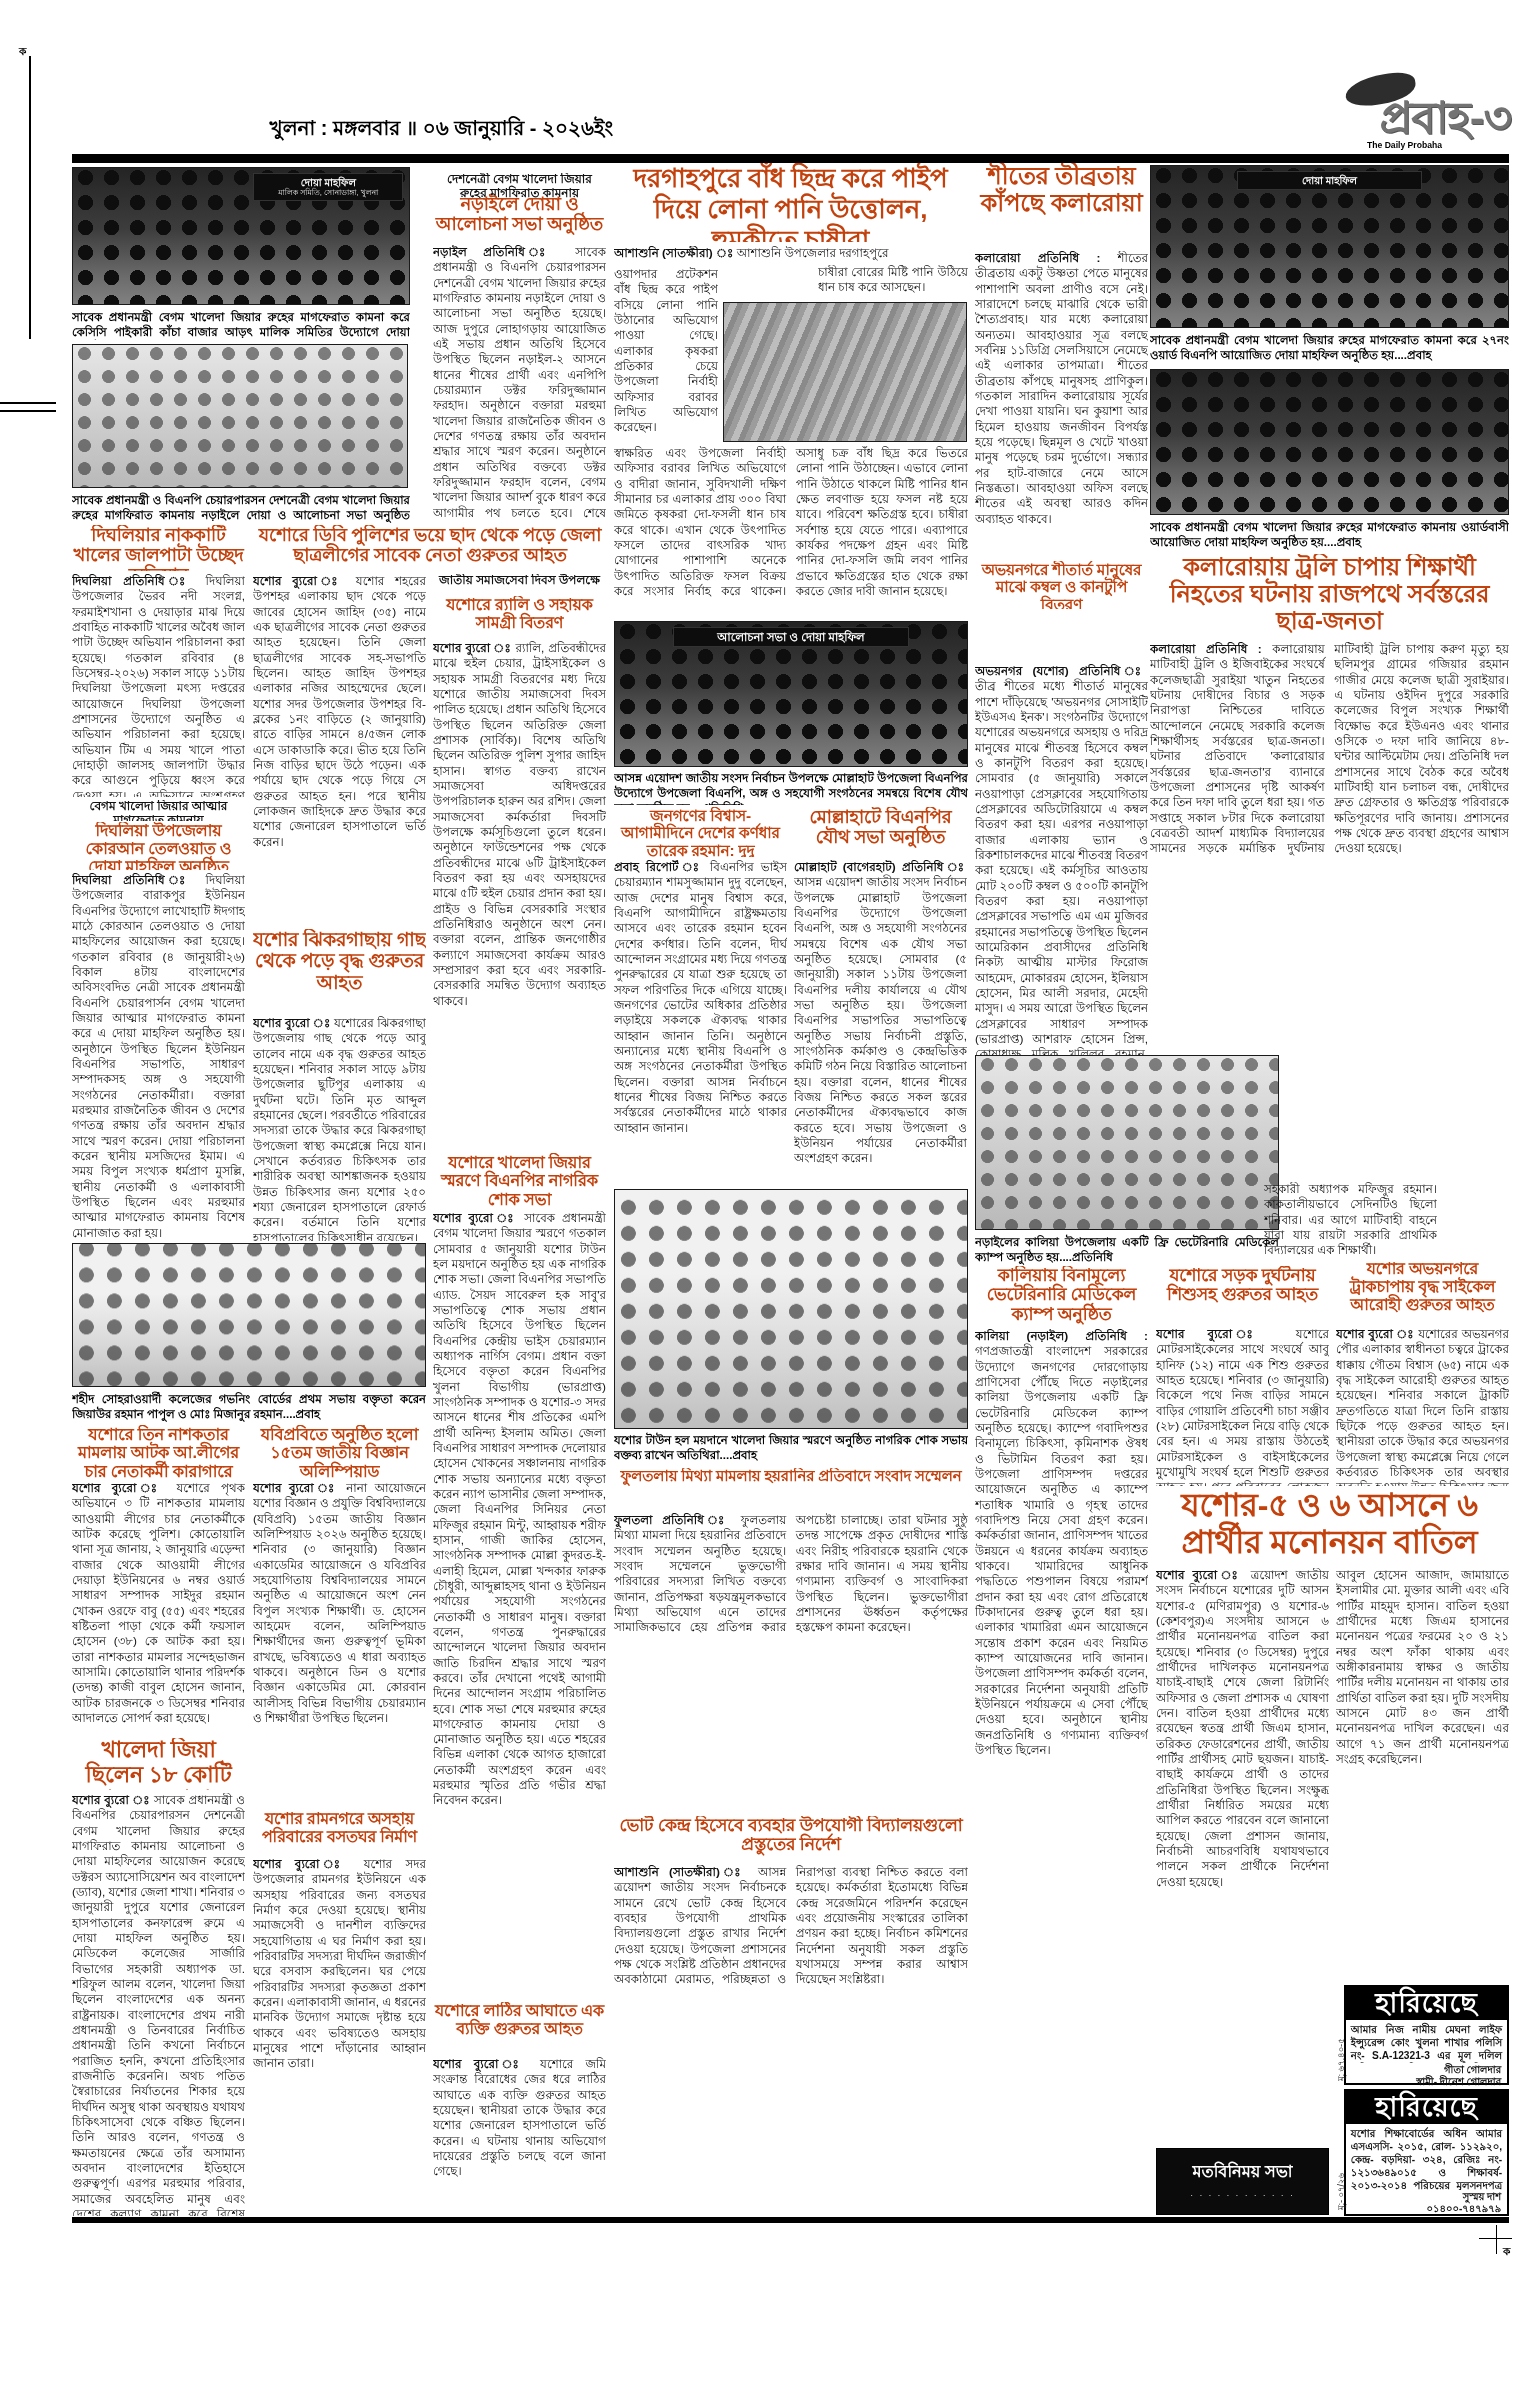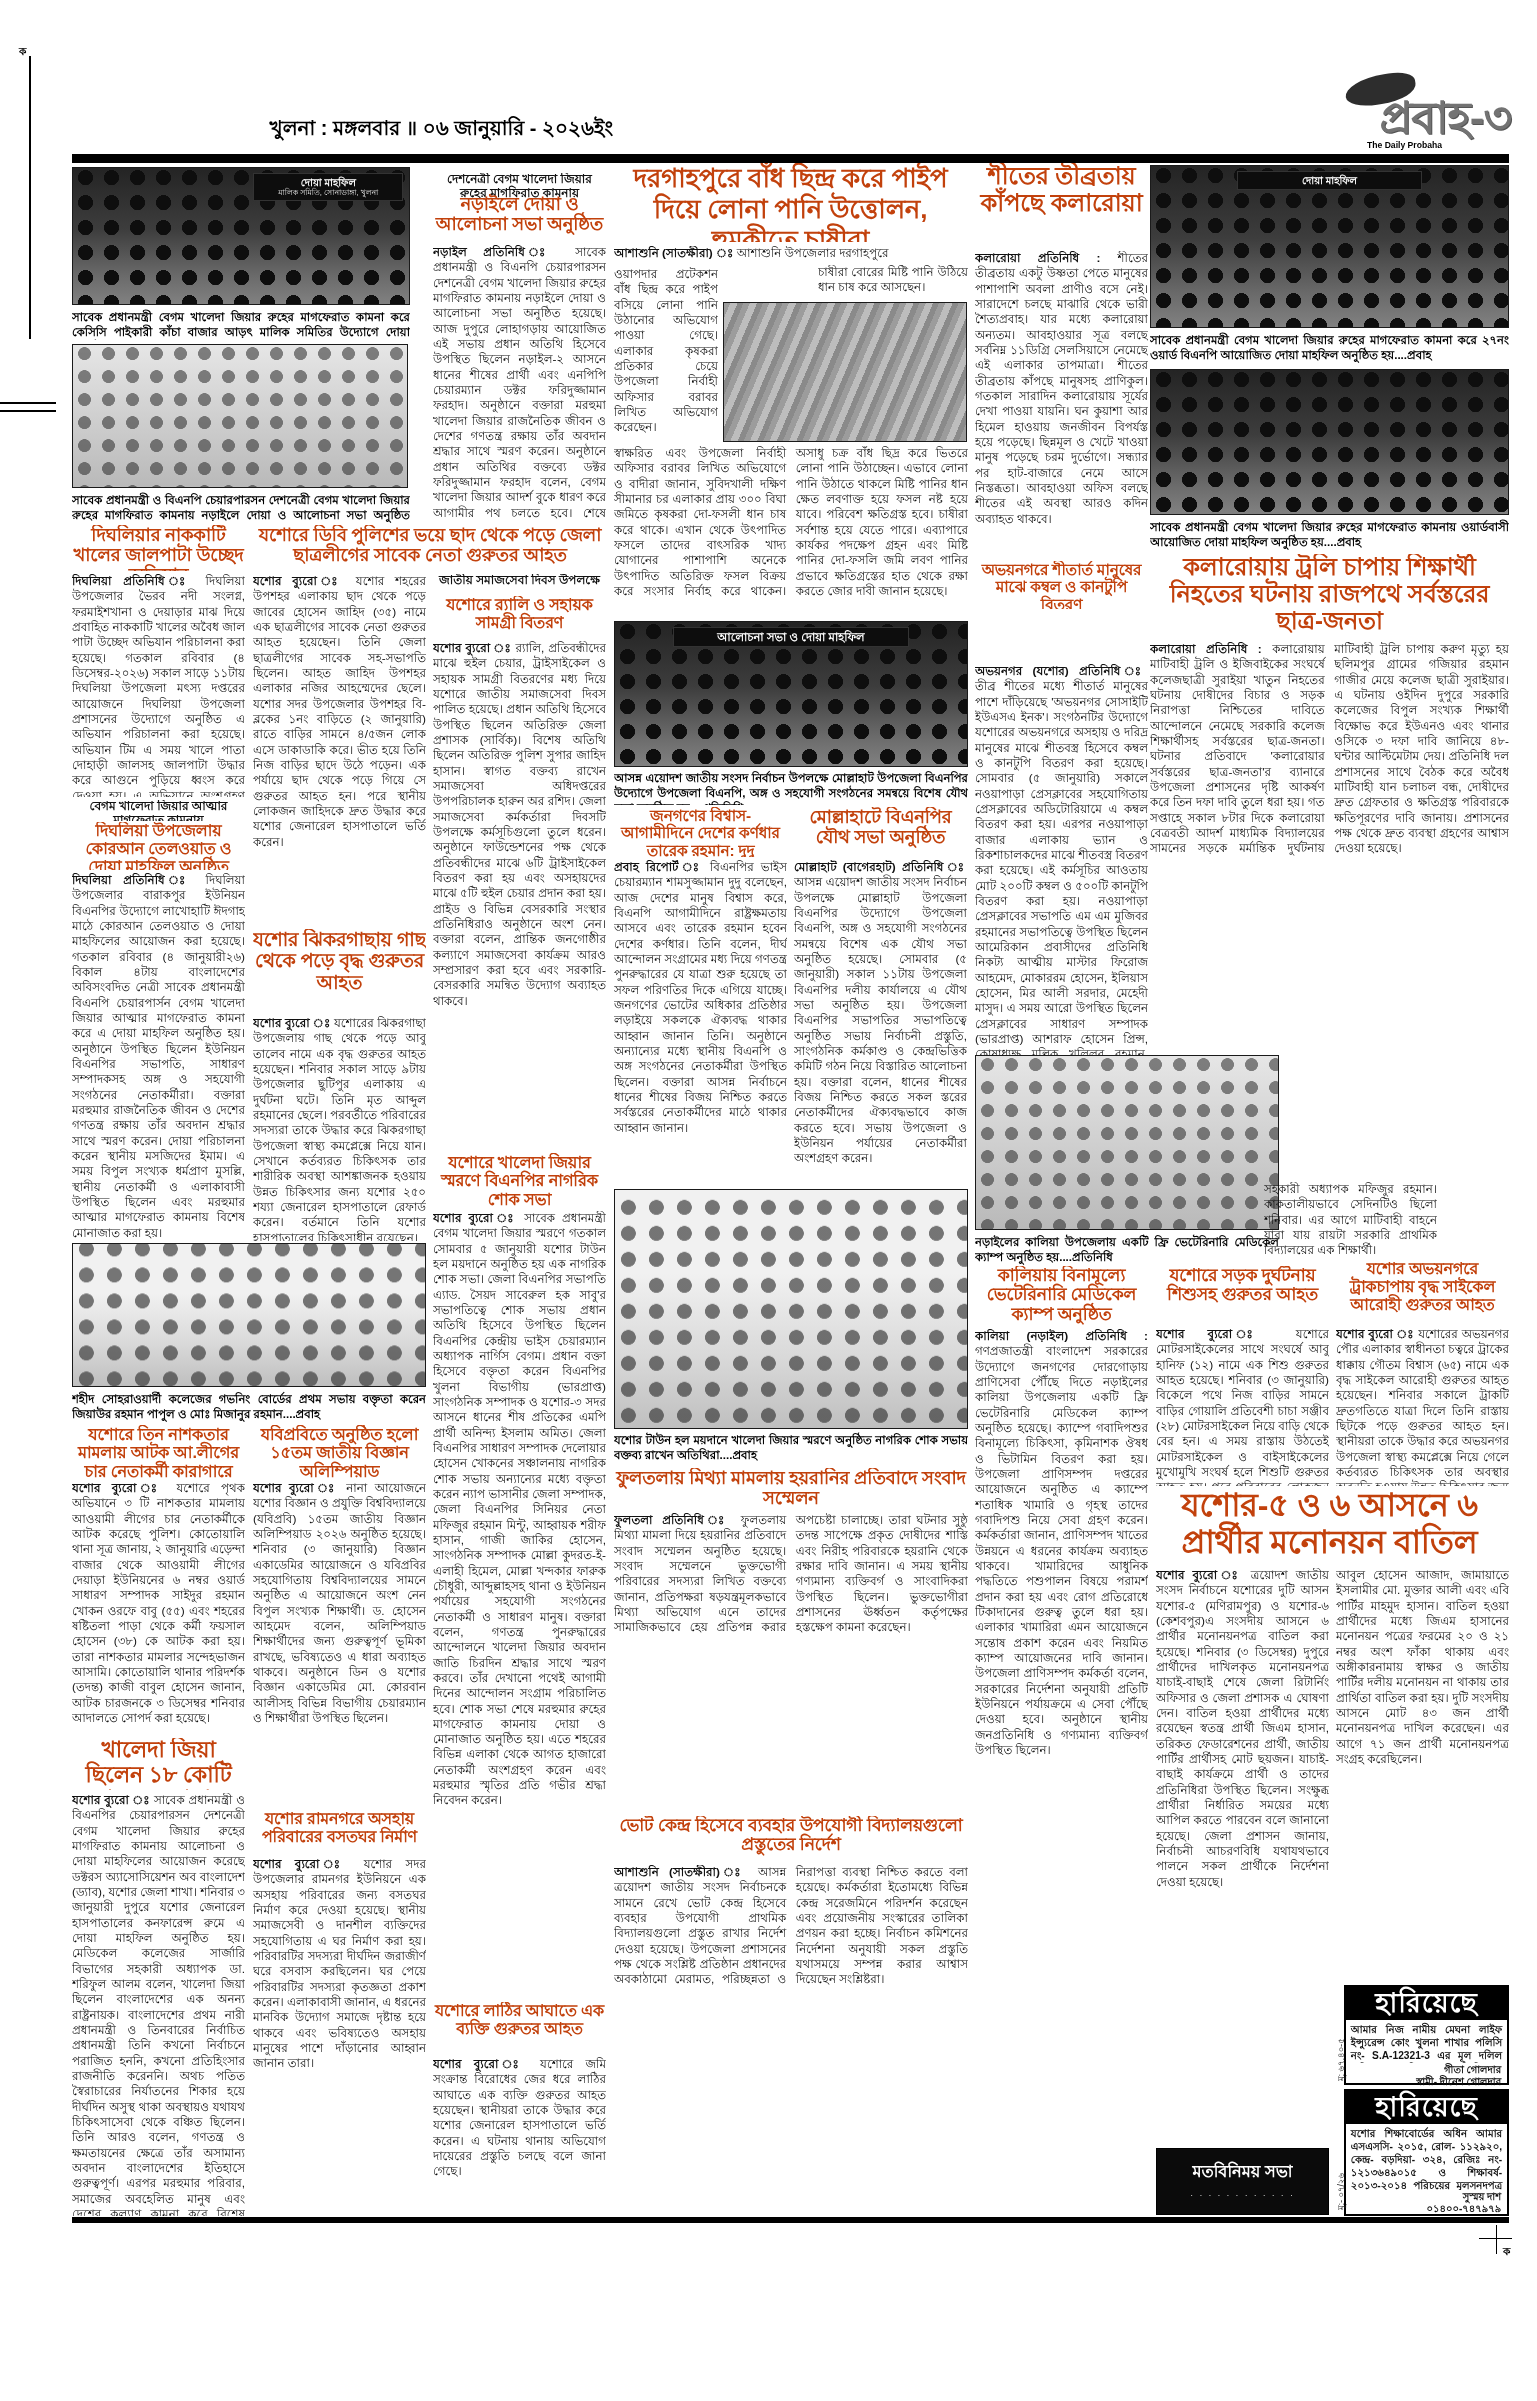--- a/index.html
+++ b/index.html
@@ -164,21 +164,21 @@
 </div>
 
 <div class="abs hl" style="left:794px;top:807px;width:173px;height:50px;font-size:18px;">মোল্লাহাটে বিএনপির যৌথ সভা অনুষ্ঠিত</div>
 <div class="abs body" style="left:794px;top:860px;width:173px;height:327px;">
   <b>মোল্লাহাট (বাগেরহাট) প্রতিনিধি ঃ</b> <span>আসন্ন এয়োদশ জাতীয় সংসদ নির্বাচন উপলক্ষে মোল্লাহাট উপজেলা বিএনপির উদ্যোগে উপজেলা বিএনপি, অঙ্গ ও সহযোগী সংগঠনের সমন্বয়ে বিশেষ এক যৌথ সভা অনুষ্ঠিত হয়েছে। সোমবার (৫ জানুয়ারী) সকাল ১১টায় উপজেলা বিএনপির দলীয় কার্যালয়ে এ যৌথ সভা অনুষ্ঠিত হয়। উপজেলা বিএনপির সভাপতির সভাপতিত্বে অনুষ্ঠিত সভায় নির্বাচনী প্রস্তুতি, সাংগঠনিক কর্মকাণ্ড ও কেন্দ্রভিত্তিক কমিটি গঠন নিয়ে বিস্তারিত আলোচনা হয়। বক্তারা বলেন, ধানের শীষের বিজয় নিশ্চিত করতে সকল স্তরের নেতাকর্মীদের ঐক্যবদ্ধভাবে কাজ করতে হবে। সভায় উপজেলা ও ইউনিয়ন পর্যায়ের নেতাকর্মীরা অংশগ্রহণ করেন।</span>
 </div>
 
 <div class="photo ph-white" style="left:614px;top:1189px;width:354px;height:240px;"></div>
 <div class="abs cap" style="left:614px;top:1432px;width:354px;height:33px;">যশোর টাউন হল ময়দানে খালেদা জিয়ার স্মরণে অনুষ্ঠিত নাগরিক শোক সভায় বক্তব্য রাখেন অতিথিরা....প্রবাহ</div>
 
-<div class="abs hl" style="left:614px;top:1468px;width:354px;height:42px;font-size:18px;">ফুলতলায় মিথ্যা মামলায় হয়রানির প্রতিবাদে সংবাদ সম্মেলন</div>
+<div class="abs hl" style="left:614px;top:1468px;width:354px;height:42px;font-size:15px;">ফুলতলায় মিথ্যা মামলায় হয়রানির প্রতিবাদে সংবাদ সম্মেলন</div>
 <div class="abs body cols2" style="left:614px;top:1513px;width:354px;height:300px;">
   <b>ফুলতলা প্রতিনিধি ঃ</b> <span>ফুলতলায় মিথ্যা মামলা দিয়ে হয়রানির প্রতিবাদে সংবাদ সম্মেলন অনুষ্ঠিত হয়েছে। সংবাদ সম্মেলনে ভুক্তভোগী পরিবারের সদস্যরা লিখিত বক্তব্যে জানান, প্রতিপক্ষরা ষড়যন্ত্রমূলকভাবে মিথ্যা অভিযোগ এনে তাদের সামাজিকভাবে হেয় প্রতিপন্ন করার অপচেষ্টা চালাচ্ছে। তারা ঘটনার সুষ্ঠু তদন্ত সাপেক্ষে প্রকৃত দোষীদের শাস্তি এবং নিরীহ পরিবারকে হয়রানি থেকে রক্ষার দাবি জানান। এ সময় স্থানীয় গণ্যমান্য ব্যক্তিবর্গ ও সাংবাদিকরা উপস্থিত ছিলেন। ভুক্তভোগীরা প্রশাসনের ঊর্ধ্বতন কর্তৃপক্ষের হস্তক্ষেপ কামনা করেছেন।</span>
 </div>
 
 <div class="abs hl" style="left:614px;top:1816px;width:354px;height:46px;font-size:17.3px;">ভোট কেন্দ্র হিসেবে ব্যবহার উপযোগী বিদ্যালয়গুলো প্রস্তুতের নির্দেশ</div>
 <div class="abs body cols2" style="left:614px;top:1865px;width:354px;height:351px;">
   <b>আশাশুনি (সাতক্ষীরা) ঃ</b> <span>আসন্ন ত্রয়োদশ জাতীয় সংসদ নির্বাচনকে সামনে রেখে ভোট কেন্দ্র হিসেবে ব্যবহার উপযোগী প্রাথমিক বিদ্যালয়গুলো প্রস্তুত রাখার নির্দেশ দেওয়া হয়েছে। উপজেলা প্রশাসনের পক্ষ থেকে সংশ্লিষ্ট প্রতিষ্ঠান প্রধানদের অবকাঠামো মেরামত, পরিচ্ছন্নতা ও নিরাপত্তা ব্যবস্থা নিশ্চিত করতে বলা হয়েছে। কর্মকর্তারা ইতোমধ্যে বিভিন্ন কেন্দ্র সরেজমিনে পরিদর্শন করেছেন এবং প্রয়োজনীয় সংস্কারের তালিকা প্রণয়ন করা হচ্ছে। নির্বাচন কমিশনের নির্দেশনা অনুযায়ী সকল প্রস্তুতি যথাসময়ে সম্পন্ন করার আশ্বাস দিয়েছেন সংশ্লিষ্টরা।</span>
 </div>
 
 <div class="abs hl" style="left:975px;top:163px;width:173px;height:85px;font-size:24px;">শীতের তীব্রতায় কাঁপছে কলারোয়া</div>

